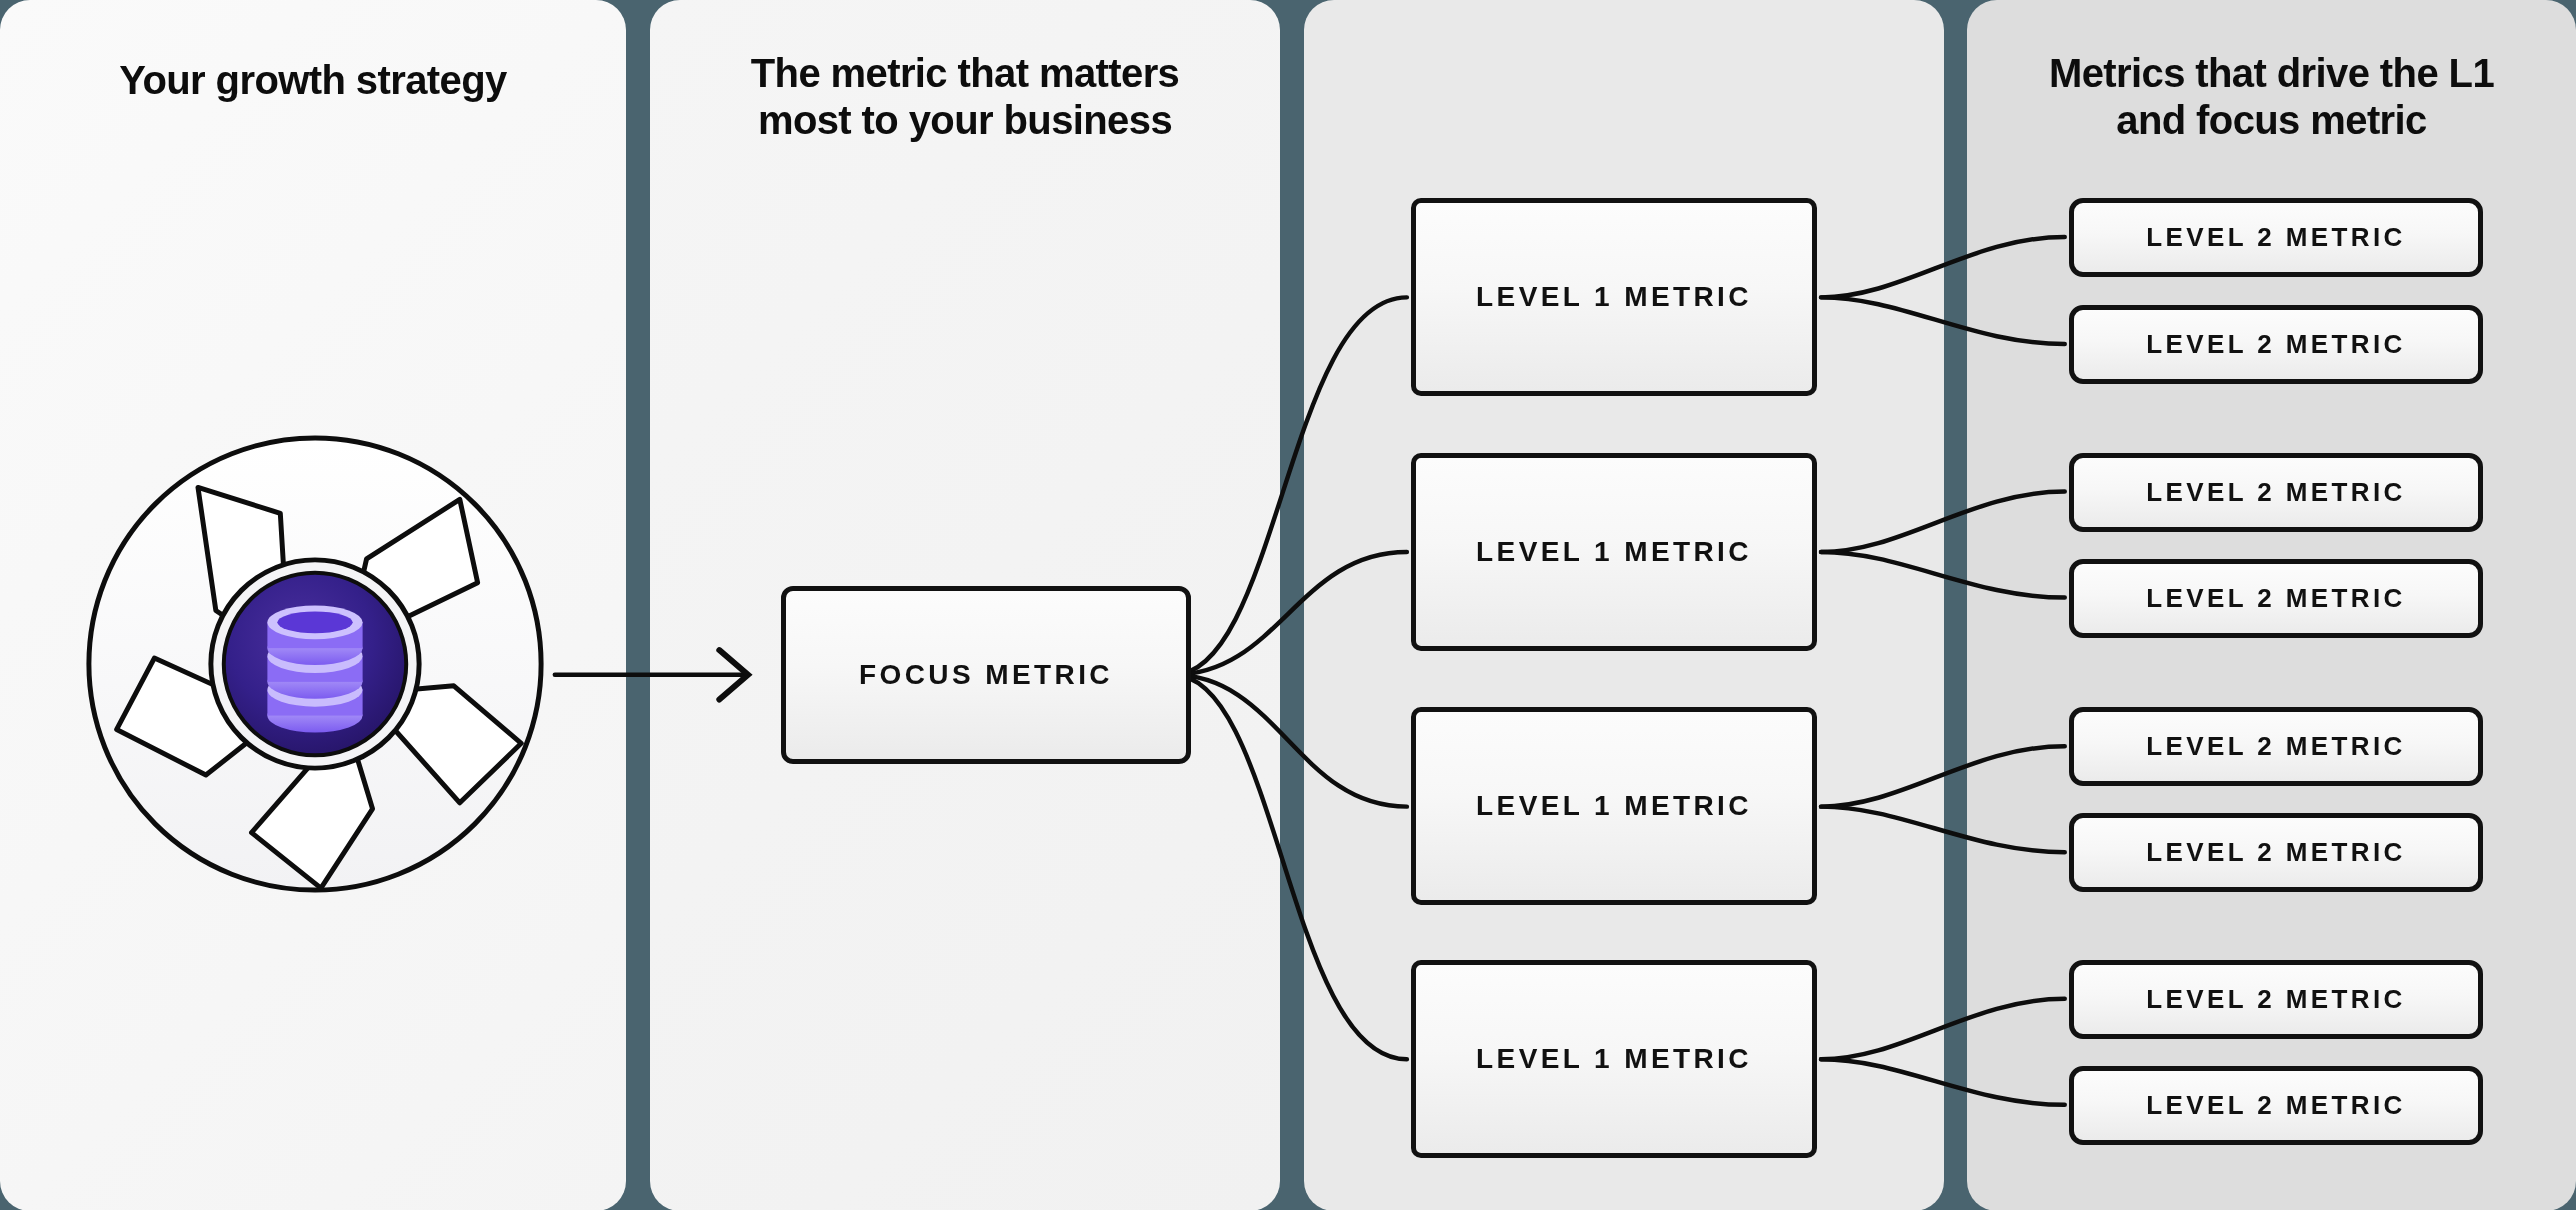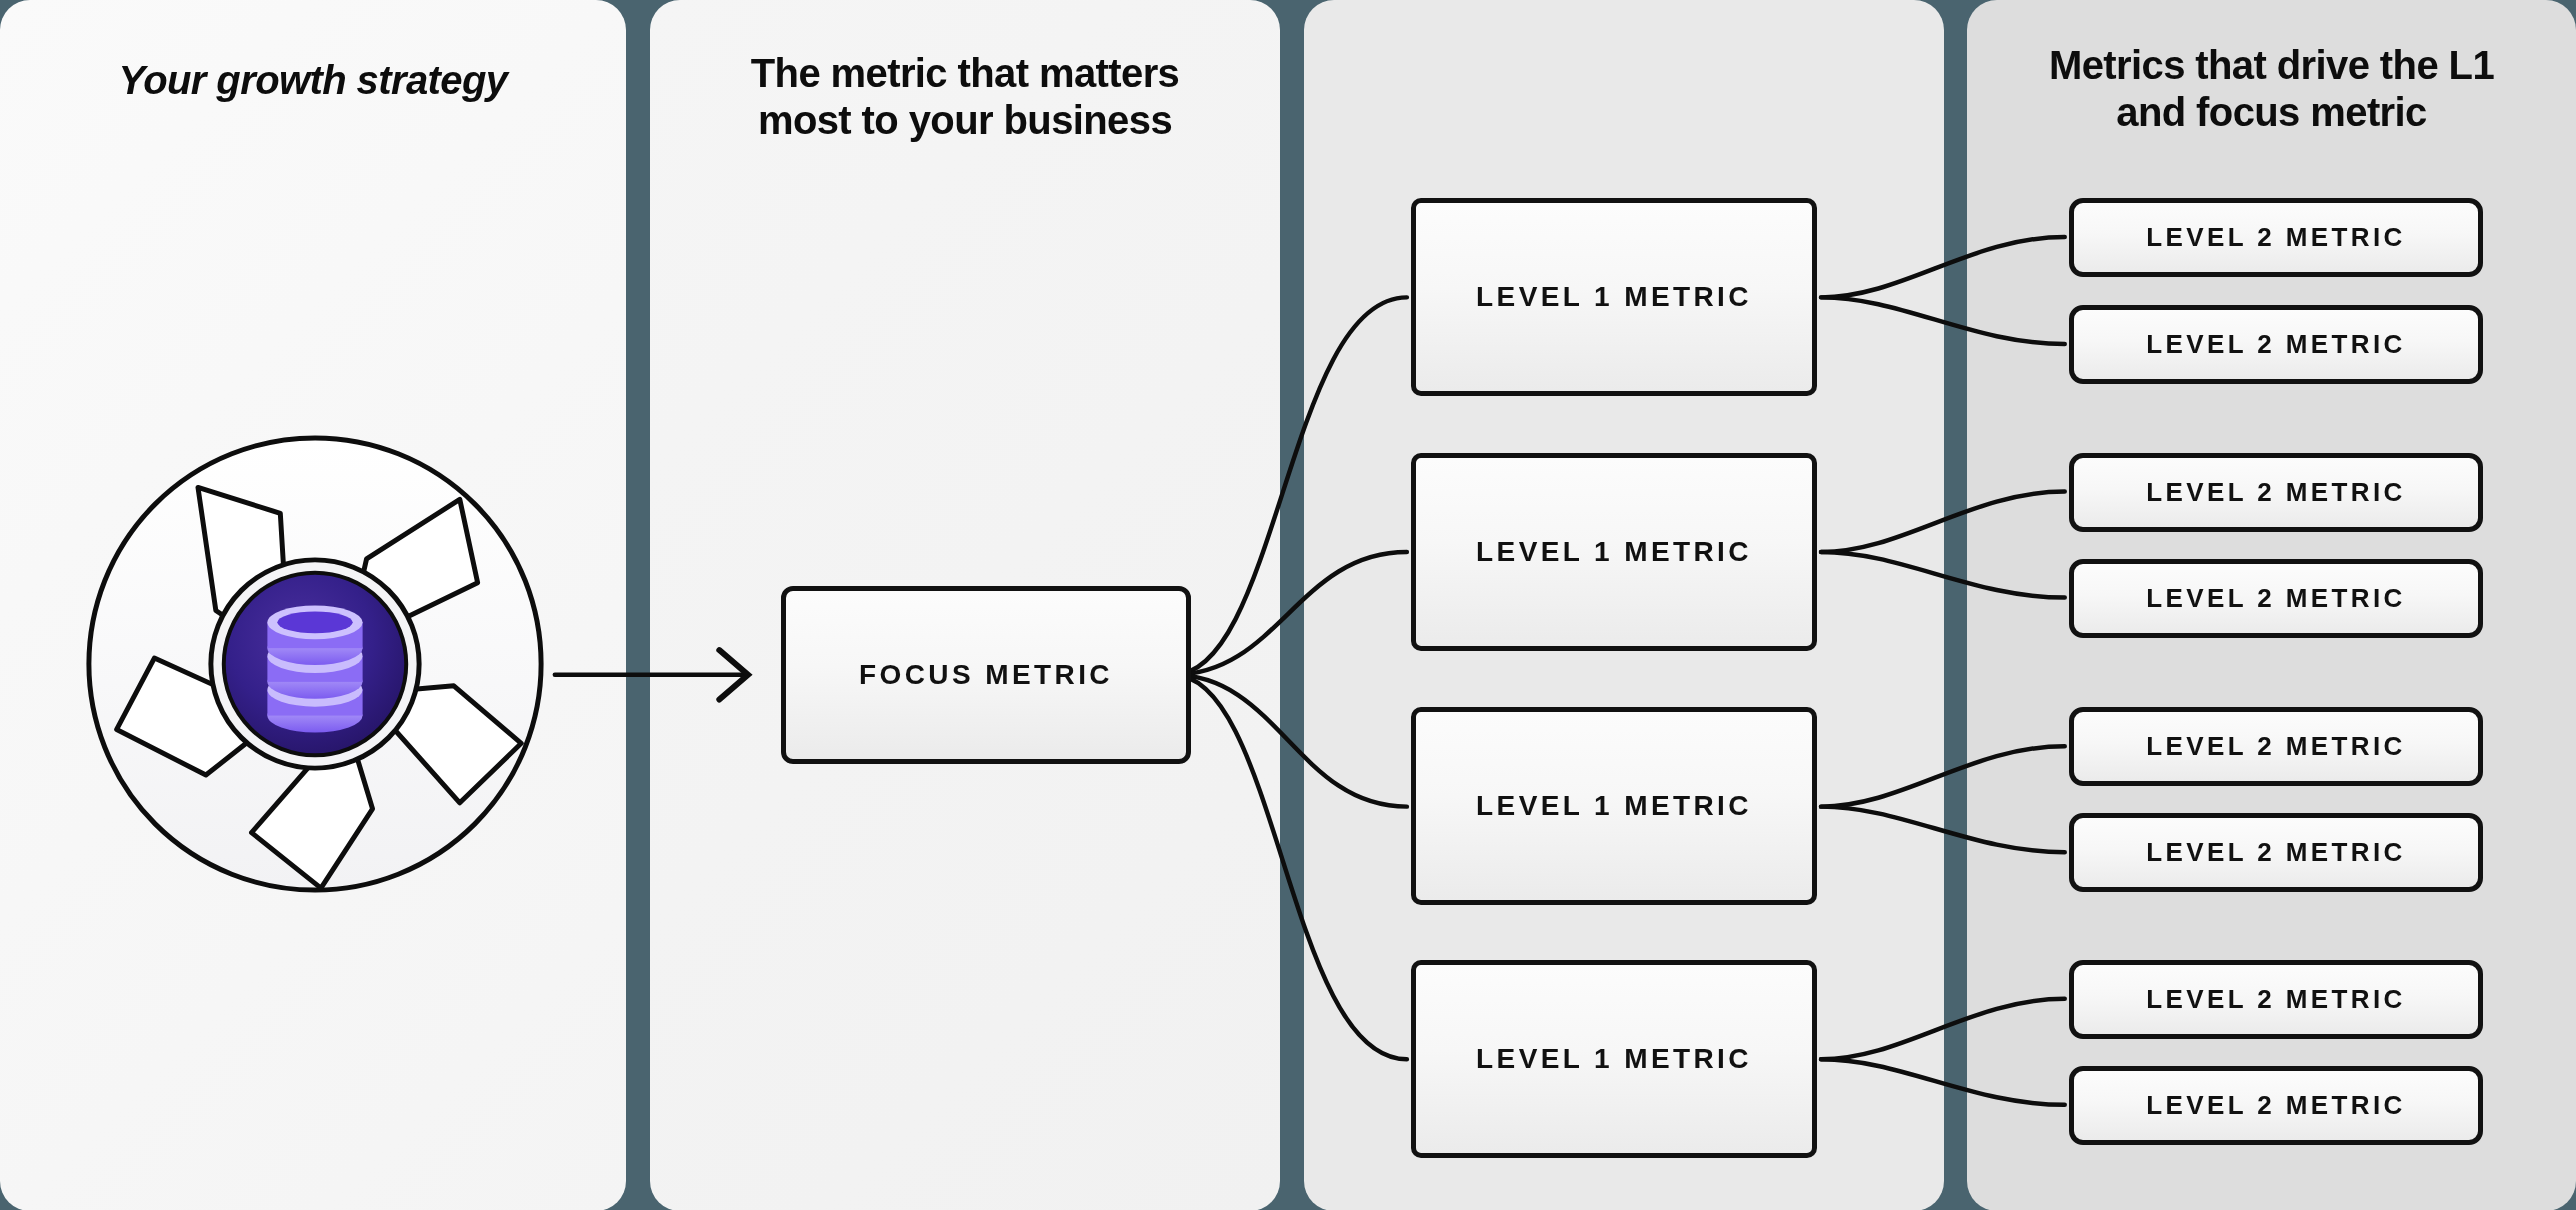--- a/index.html
+++ b/index.html
@@ -35,24 +35,24 @@
   .col-title {
     position: absolute;
     text-align: center;
     color: #0d0d0d;
     font-weight: 700;
     font-size: 40px;
     line-height: 1.18;
     letter-spacing: -0.6px;
     font-family: "Liberation Sans", sans-serif;
   }
-  .col-title-0 { left: 0px;    width: 626px; top: 57px; font-style: italic; }
+  .col-title-0 { left: 0px;    width: 626px; top: 57px; }
   .col-title-1 { left: 650px;  width: 630px; top: 50px; }
   .col-title-2 { left: 1304px; width: 640px; top: 50px; }
-  .col-title-3 { left: 1967px; width: 609px; top: 42px; }
+  .col-title-3 { left: 1967px; width: 609px; top: 50px; }
 
   
   #aperture {
     position: absolute;
     left: 77px;
     top: 426px;
     width: 476px;
     height: 476px;
   }
 

